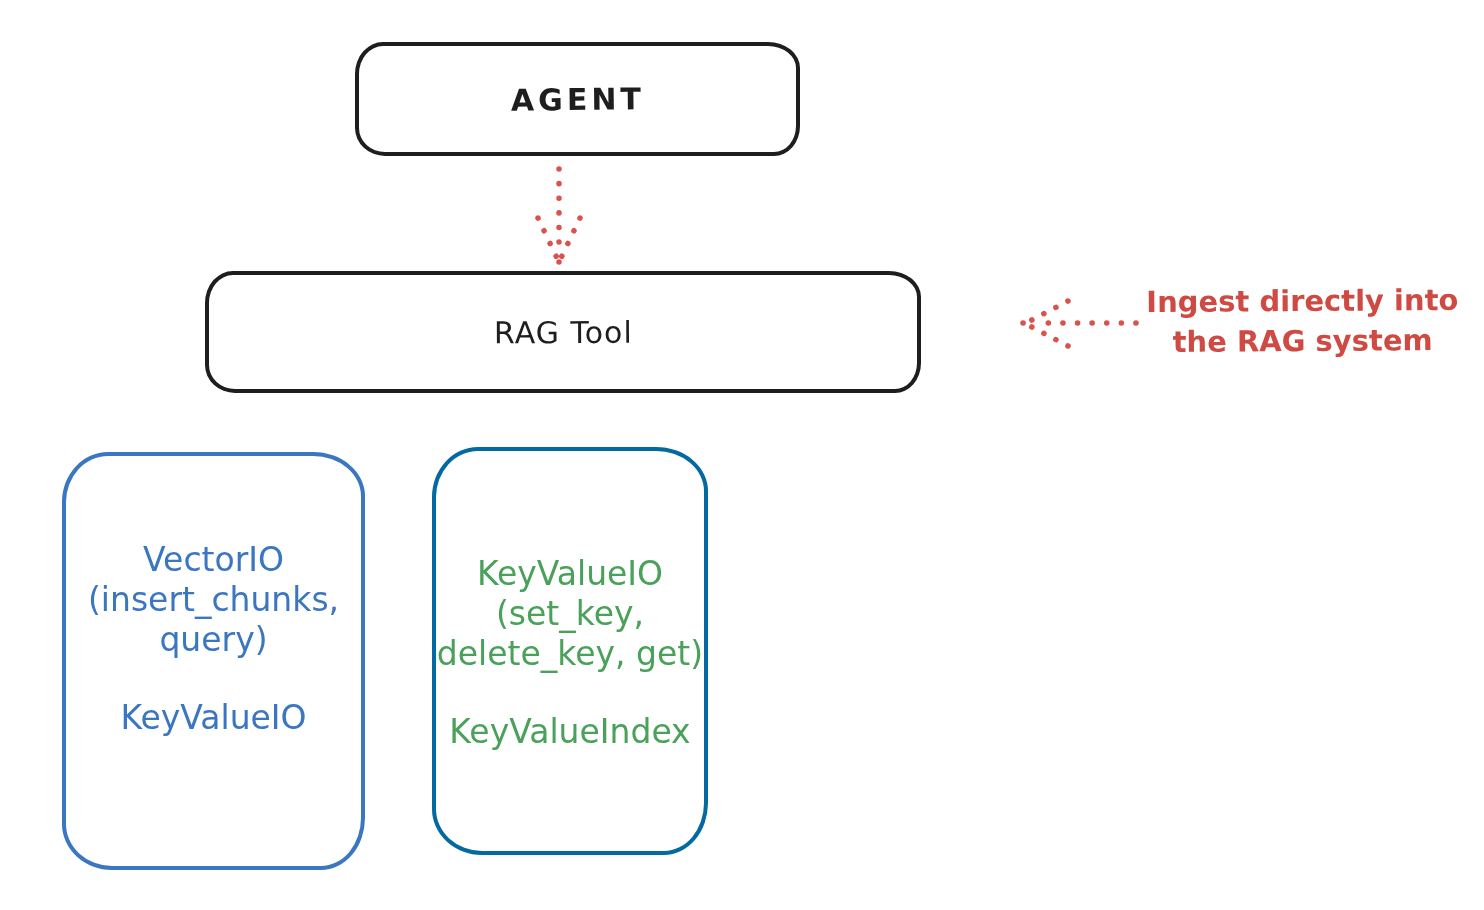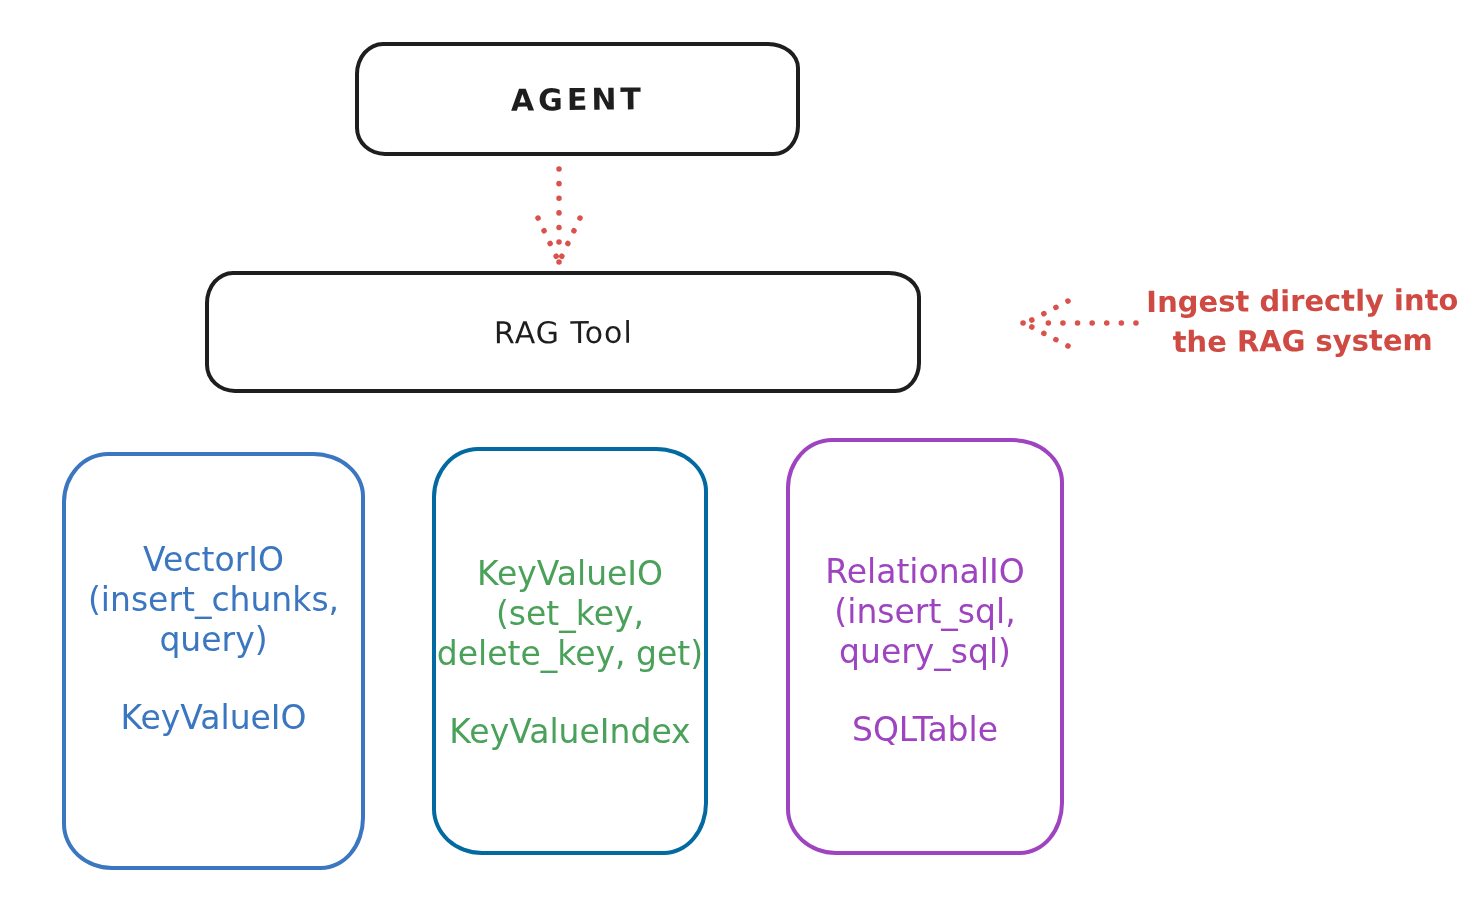--- a/index.html
+++ b/index.html
@@ -147,21 +147,14 @@
   </div>
 
   <div class="backend keyvalue-box">
     <div class="bline">KeyValueIO</div>
     <div class="bline">(set_key,</div>
     <div class="bline">delete_key, get)</div>
     <div class="spacer"></div>
     <div class="bline">KeyValueIndex</div>
   </div>
 
-  <div class="backend relational-box">
-    <div class="bline">RelationalIO</div>
-    <div class="bline">(insert_sql,</div>
-    <div class="bline">query_sql)</div>
-    <div class="spacer"></div>
-    <div class="bline">SQLTable</div>
-  </div>
 
 </div>
 
 </body></html>

